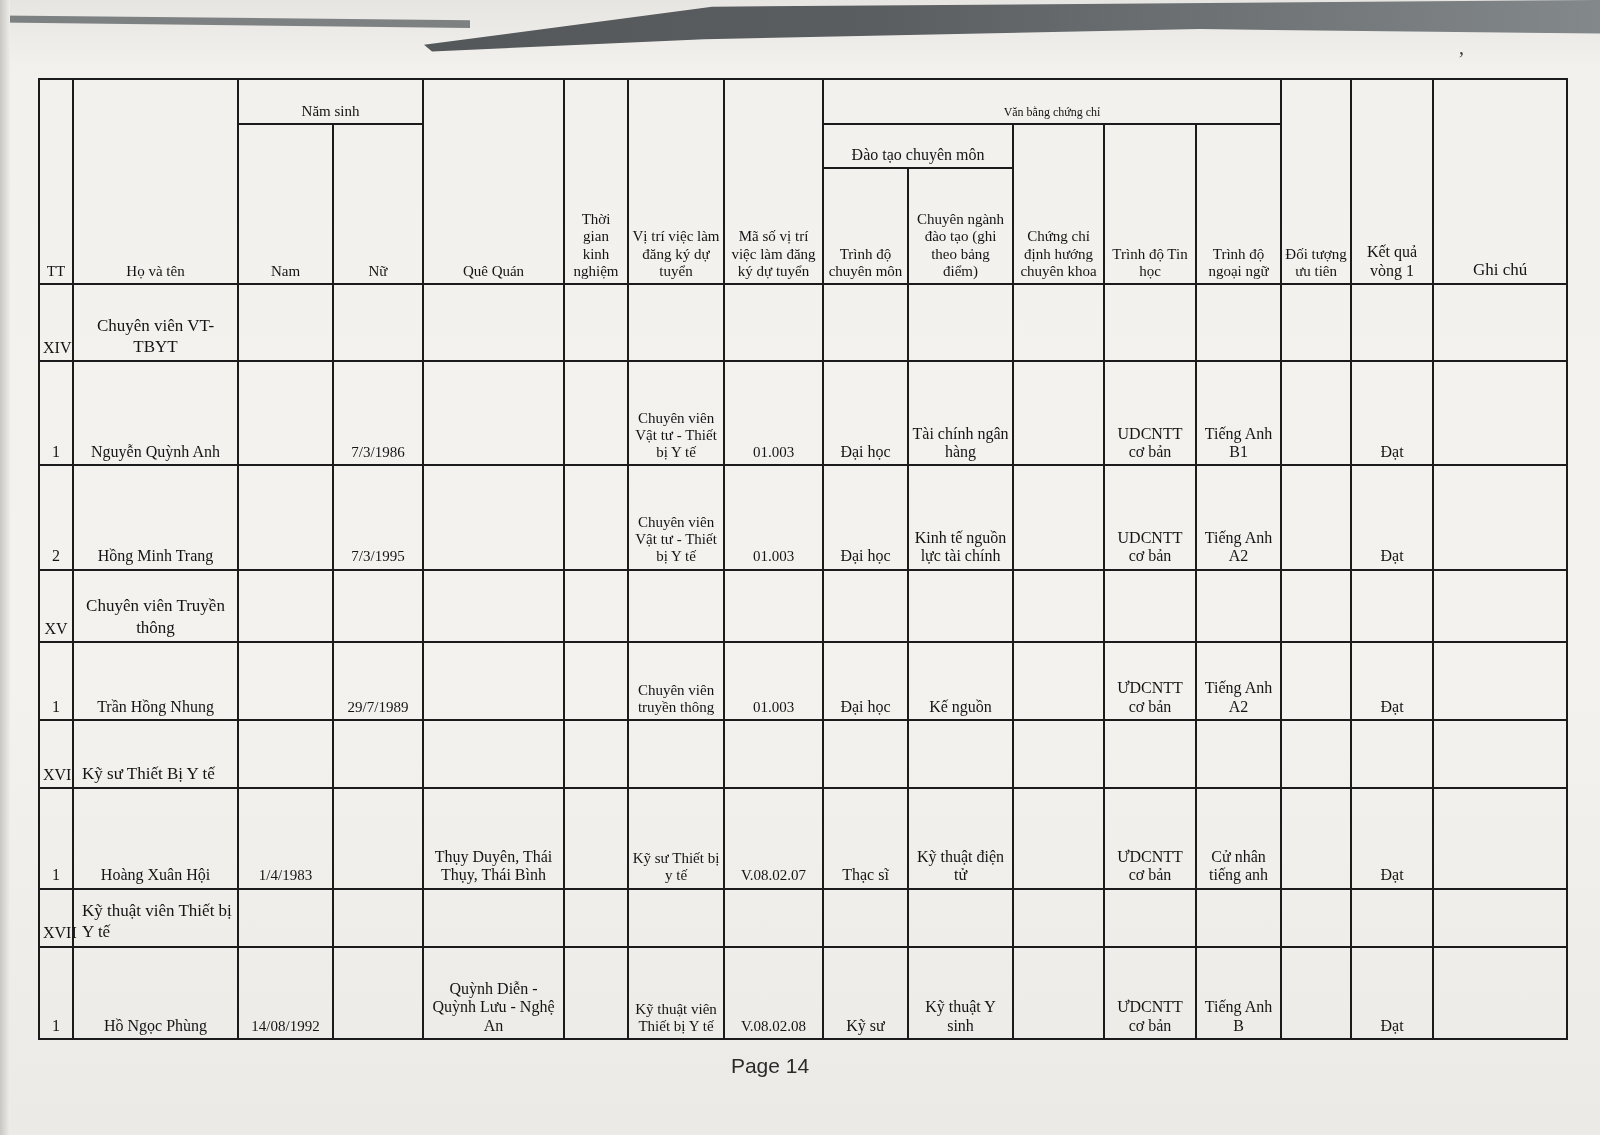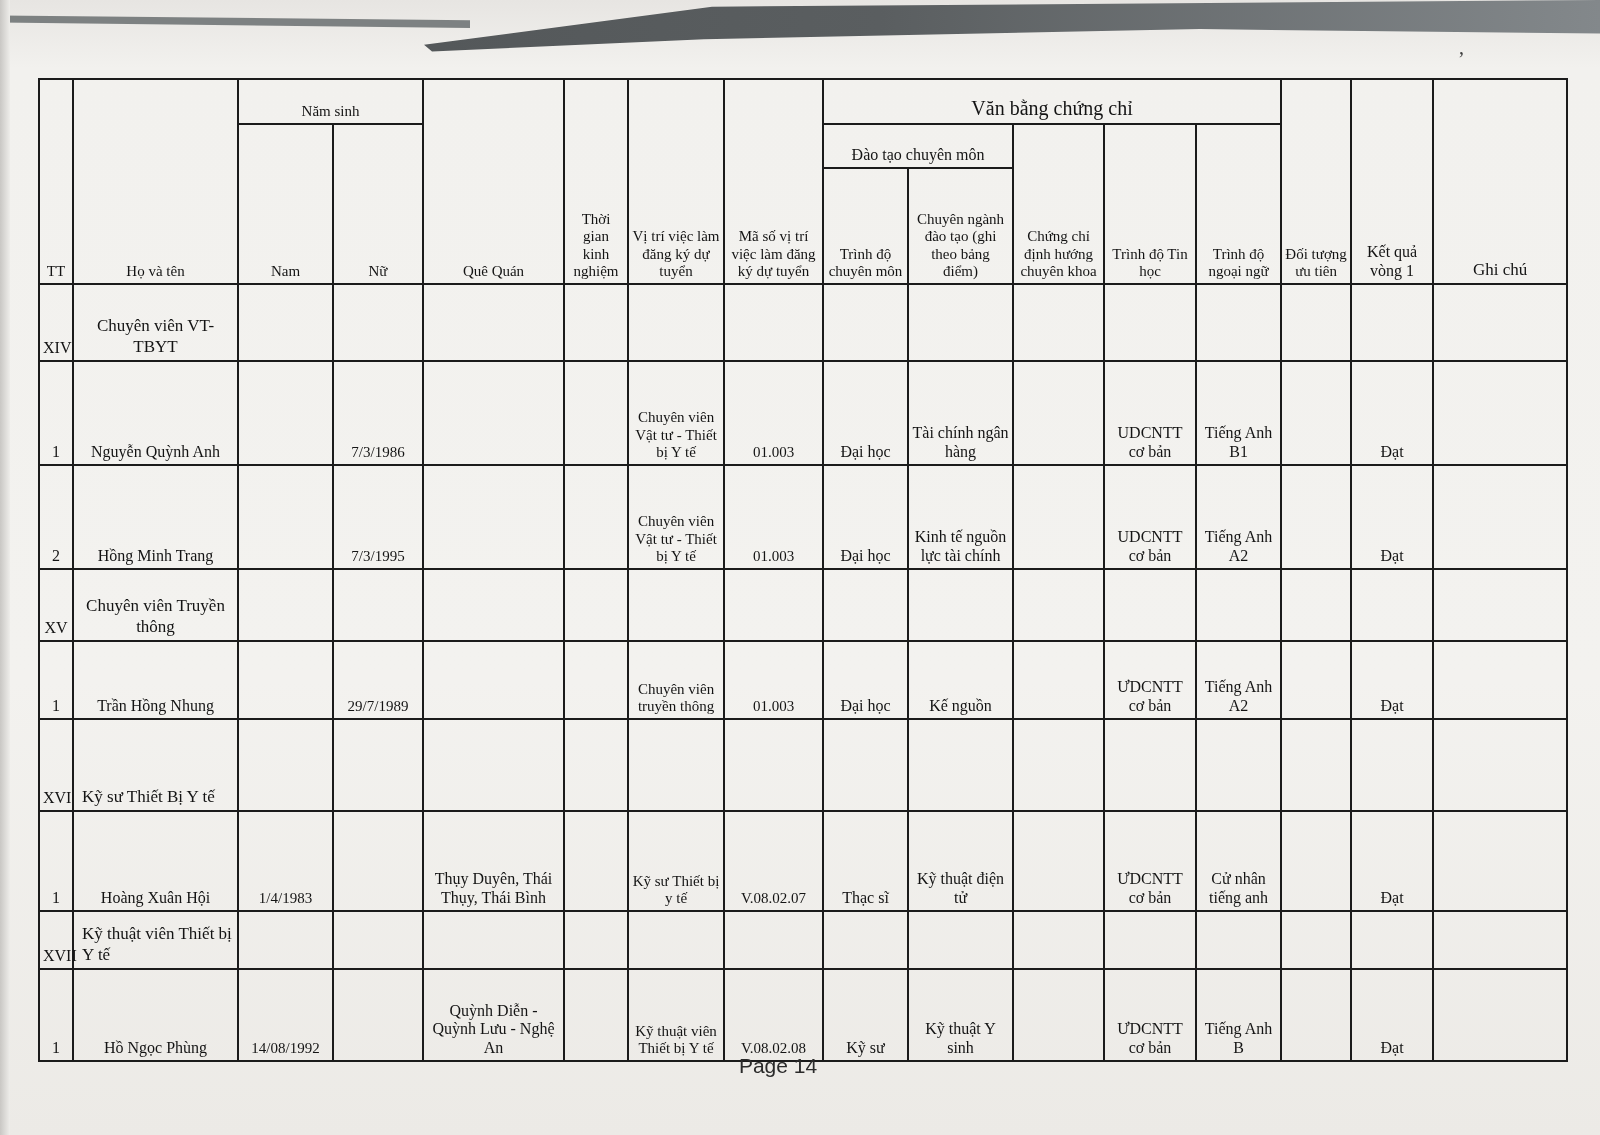--- a/index.html
+++ b/index.html
@@ -50,21 +50,21 @@
   .col-tt{text-align:left;padding-left:2px;white-space:nowrap;}
   .cell-vitri{font-size:15px;}
   .cell-date{font-size:15px;white-space:nowrap;}
   .cell-ketqua{font-weight:bold;}
   .section-name{font-size:17px;font-weight:bold;line-height:1.25;}
   .section-name.center{text-align:center;font-family:Liberation Serif, serif;}
   .section-name.left{text-align:left;padding-left:8px;white-space:normal;}
   .vmid{vertical-align:middle;}
   
   .footer{
-    position:absolute;left:8px;top:1054px;width:1540px;text-align:center;
+    position:absolute;left:0;top:1054px;width:1540px;text-align:center;
     font-family:"Liberation Sans", sans-serif;font-size:21px;color:#2a2a2a;
   }
 </style>
 </head>
 <body>
 
 <div class="scan-band"></div>
 <div class="scan-sliver"></div>
 <div class="scan-left-edge"></div>
 <div class="speck" style="left:1458px;top:48px;">’</div>
@@ -90,21 +90,21 @@
   </colgroup>
   <thead>
     <tr style="height:45px">
       <th rowspan="3">TT</th>
       <th rowspan="3" class="hdr-name">Họ và tên</th>
       <th colspan="2" class="hdr-mid">Năm sinh</th>
       <th rowspan="3">Quê Quán</th>
       <th rowspan="3">Thời gian kinh nghiệm</th>
       <th rowspan="3">Vị trí việc làm đăng ký dự tuyển</th>
       <th rowspan="3">Mã số vị trí việc làm đăng ký dự tuyển</th>
-      <th colspan="5" class="hdr-mid b" style="font-size:20px">Văn bằng chứng chỉ</th>
+      <th colspan="5" class="hdr-mid b" style="font-size:12px">Văn bằng chứng chỉ</th>
       <th rowspan="3">Đối tượng ưu tiên</th>
       <th rowspan="3" class="b" style="font-size:16px">Kết quả vòng 1</th>
       <th rowspan="3" class="b" style="font-size:17px">Ghi chú</th>
     </tr>
     <tr style="height:44px">
       <th rowspan="2">Nam</th>
       <th rowspan="2">Nữ</th>
       <th colspan="2" class="hdr-mid b" style="font-size:16px">Đào tạo chuyên môn</th>
       <th rowspan="2" class="vmid">Chứng chỉ định hướng chuyên khoa</th>
       <th rowspan="2">Trình độ Tin học</th>
@@ -199,21 +199,21 @@
         <td class="cell-date">01.003</td>
         <td class="">Đại học</td>
         <td class="">Kế nguồn</td>
         <td class=""></td>
         <td class="">ƯDCNTT cơ bản</td>
         <td class="">Tiếng Anh A2</td>
         <td class=""></td>
         <td class="cell-ketqua">Đạt</td>
         <td class=""></td>
       </tr>
-      <tr style="height: 92px; padding-left: 13px;">
+      <tr style="height: 68px; padding-left: 13px;">
         <td class="col-tt">XVI</td>
         <td class="section-name left vmid">Kỹ sư Thiết Bị Y tế</td>
         <td class="cell-date"></td>
         <td class="cell-date"></td>
         <td class=""></td>
         <td class=""></td>
         <td class="cell-vitri"></td>
         <td class="cell-date"></td>
         <td class=""></td>
         <td class=""></td>

